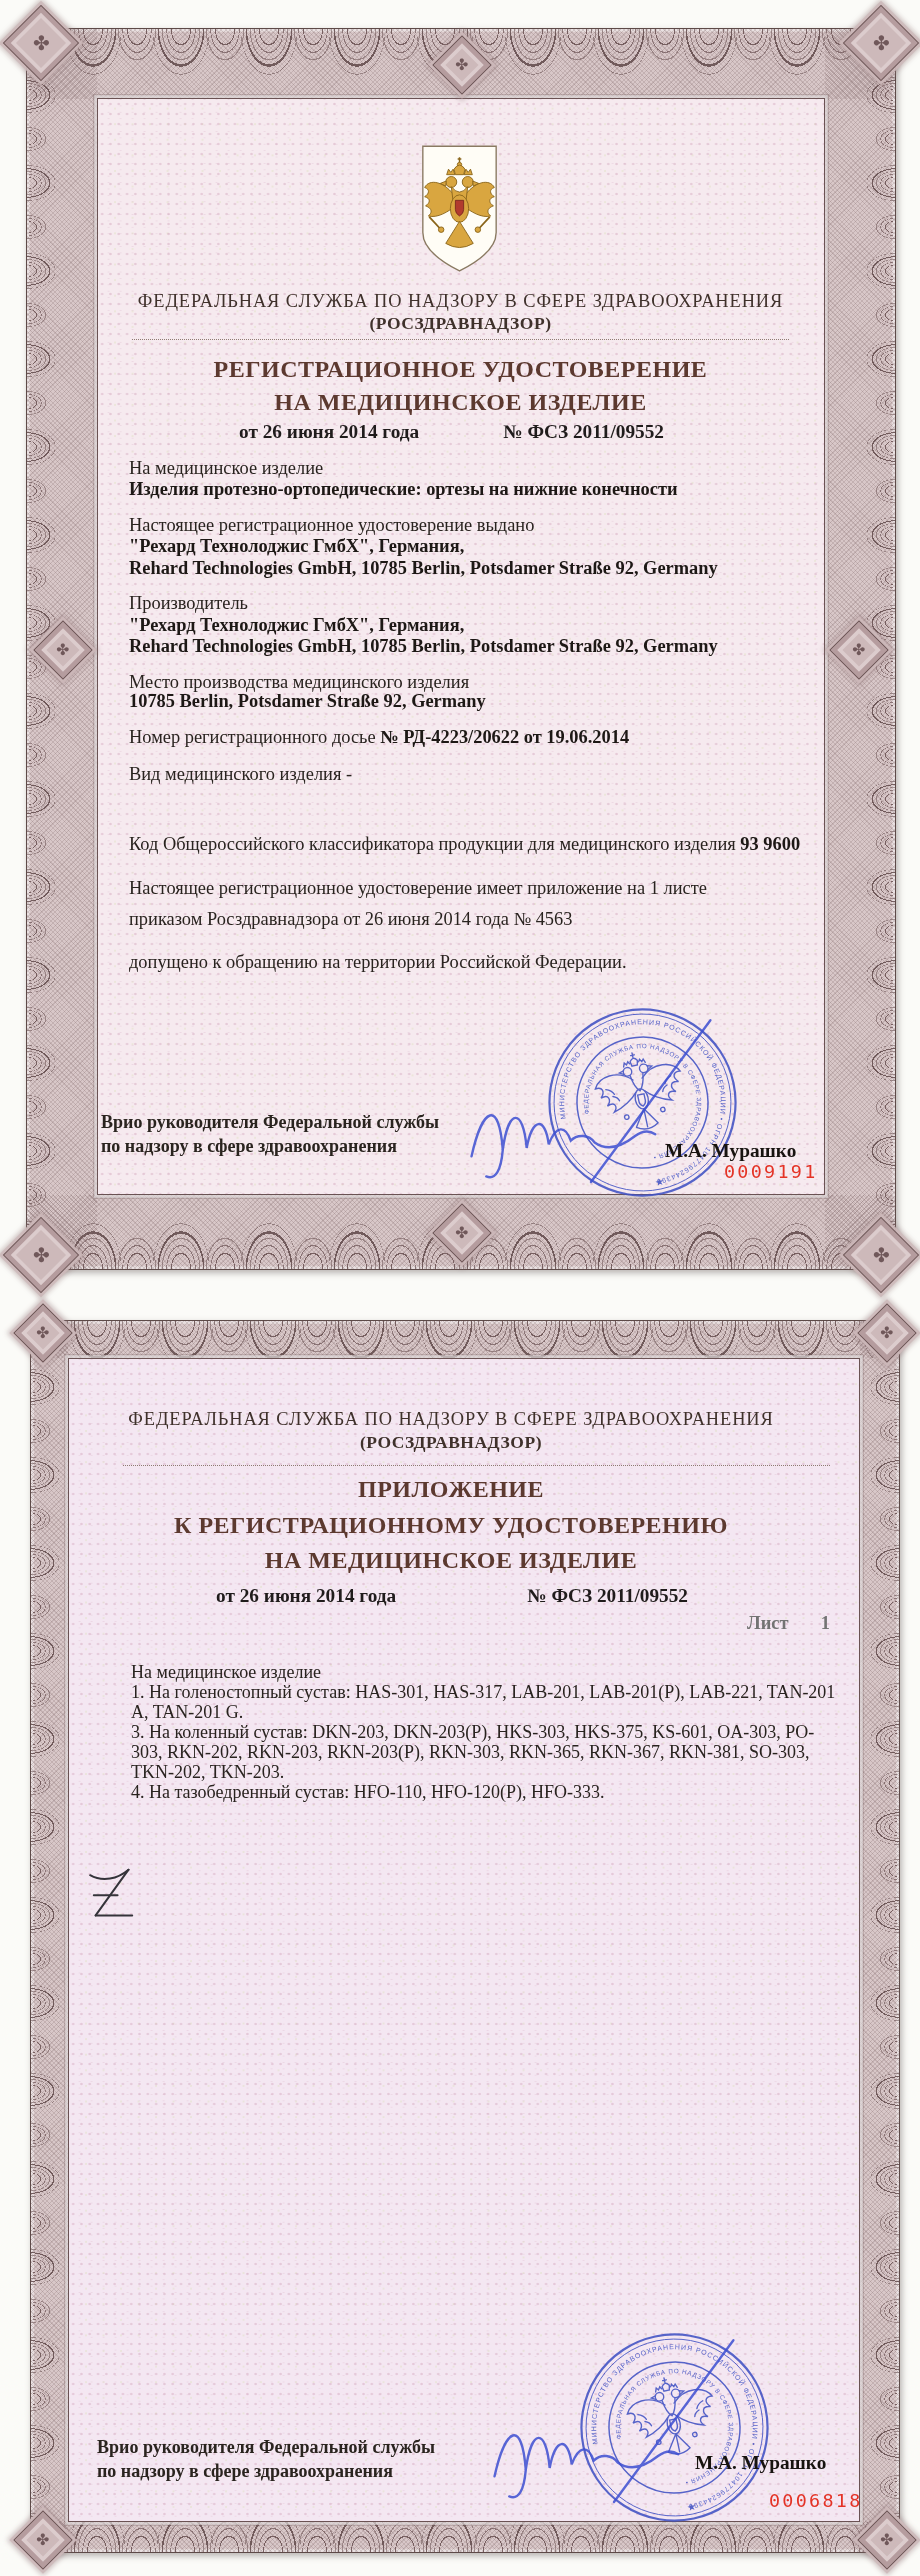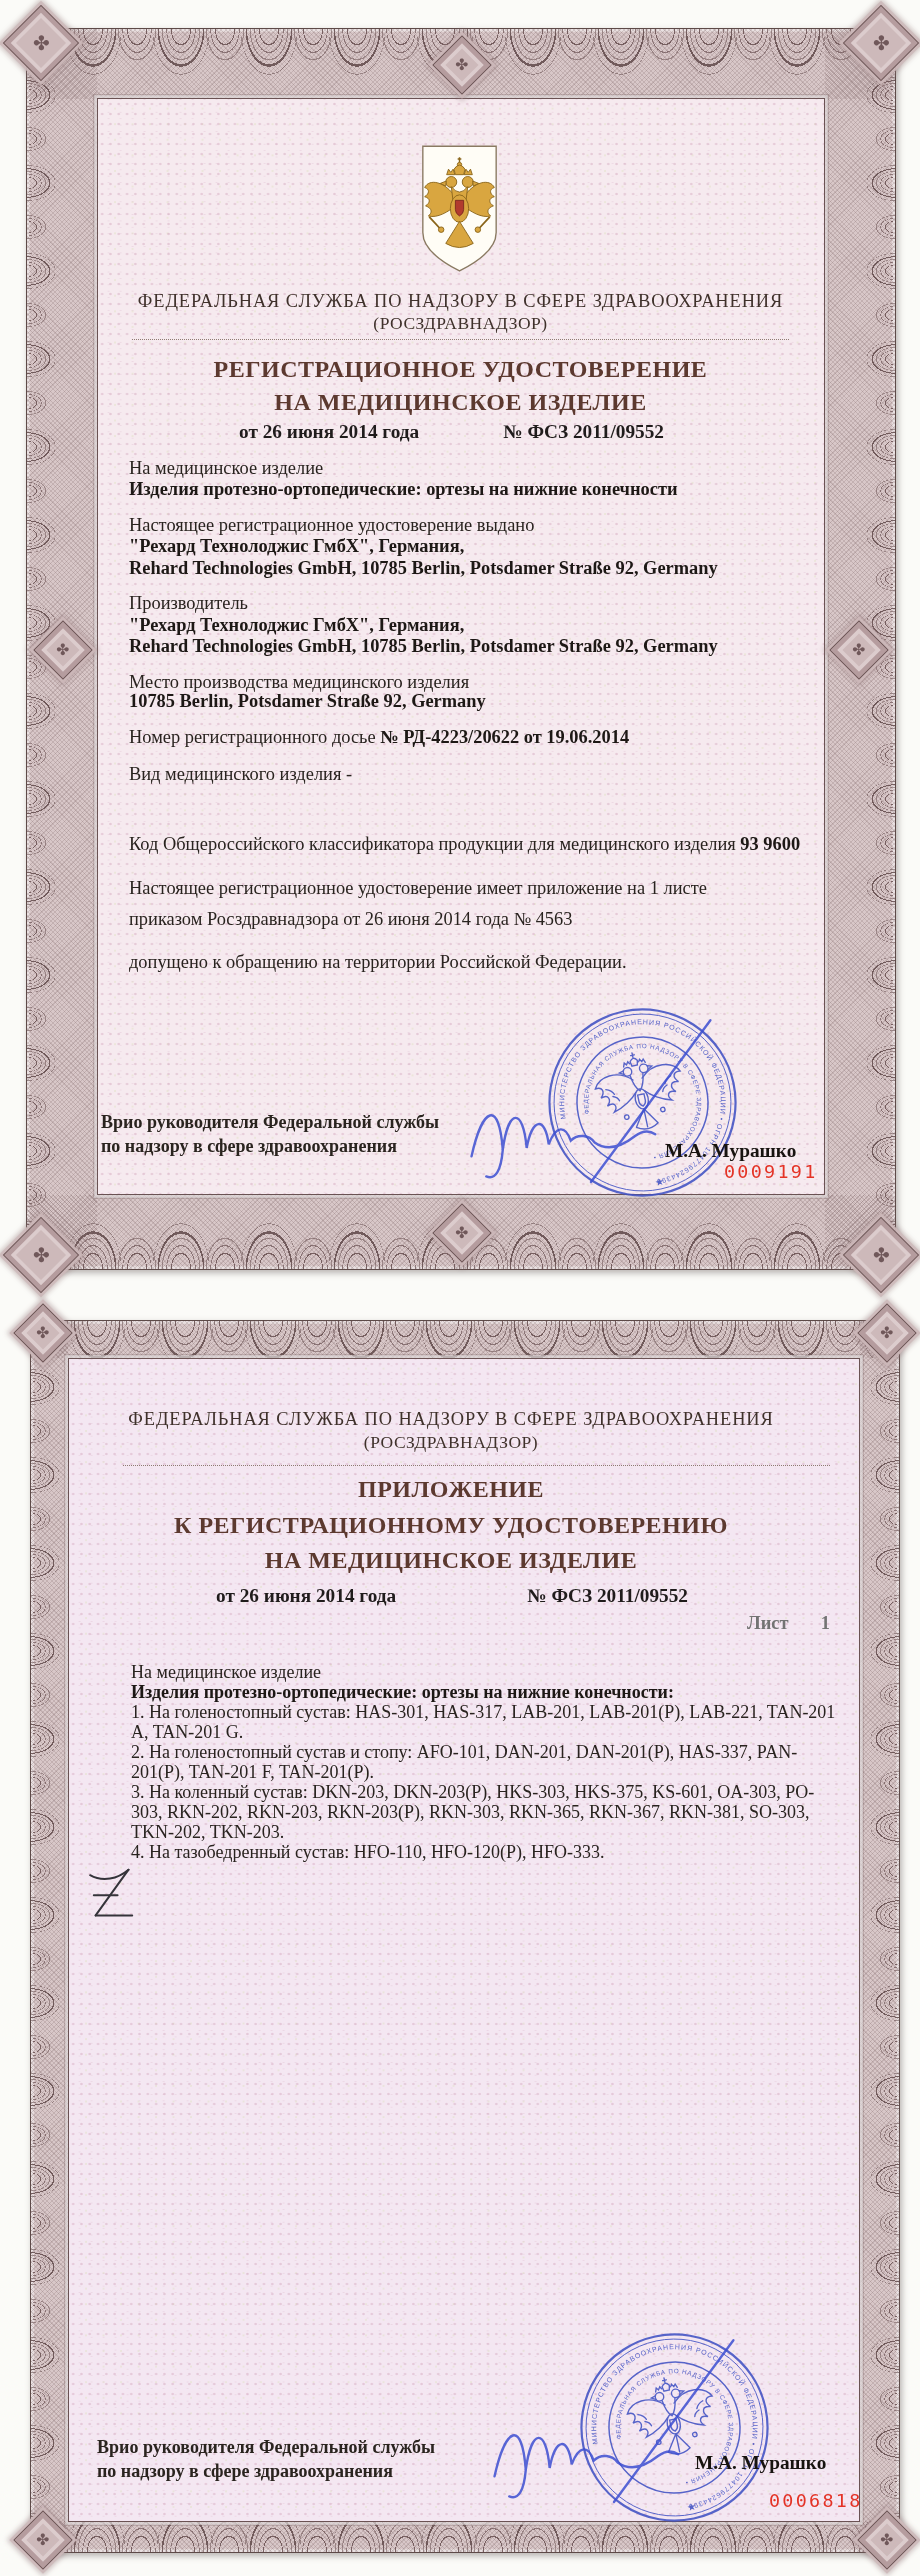--- a/index.html
+++ b/index.html
@@ -46,21 +46,21 @@
   .inner.lilac{background-color:#f4e7f2;}
   .diamond{position:absolute;background:#cdb9ba;border:1.8px solid #6d5455;transform:rotate(45deg);
     box-shadow:0 0 0 2.8px rgba(205,185,186,.9),0 0 5.5px 4.6px rgba(150,125,126,.45),
                inset 0 0 0 4.6px #b59c9e, inset 0 0 0 8.3px #dccccd;
     display:flex;align-items:center;justify-content:center;z-index:5;}
   .diamond span{transform:rotate(-45deg);color:#70585a;}
   .d-big{width:52px;height:52px;font-size:20px;}
   .d-mid{width:40px;height:40px;font-size:15.6px;}
   .abs{position:absolute;}
   .hdr{font-size:18.4px;letter-spacing:0.9px;color:#3f312b;text-align:center;}
-  .hdr2{font-size:17.5px;letter-spacing:0.5px;color:#3f312b;text-align:center;}
+  .hdr2{font-size:17.5px;letter-spacing:0.5px;color:#3f312b;text-align:center;font-weight:bold;}
   .rule{border-top:1.8px dotted #8f7b72;height:0;}
   .title{font-weight:bold;font-size:24px;letter-spacing:0.5px;color:#5c392f;text-align:center;white-space:nowrap;}
   .dateline{font-weight:bold;font-size:19.3px;color:#201c1c;white-space:nowrap;}
   .bodyline{font-size:18.4px;white-space:nowrap;color:#29231f;}
   .bodyline b{color:#1d1815;}
   .flow{font-size:18px;line-height:20px;color:#29231f;}
   .flow .bold{font-weight:bold;color:#1d1815;}
   .signline{font-weight:bold;font-size:18px;color:#2a241f;white-space:nowrap;}
   .signname{font-weight:bold;font-size:19.3px;color:#17130f;white-space:nowrap;}
   .serial{font-family:"DejaVu Sans Mono","Liberation Mono",monospace;font-size:18.4px;
@@ -236,23 +236,21 @@
     <span class="dateline">от  26 июня 2014 года</span>
     <span class="dateline">№  ФСЗ 2011/09552</span>
   </div>
   <div class="abs" style="left:747px;top:1613px;width:83px;display:flex;justify-content:space-between;">
     <span class="sheet">Лист</span>
     <span class="sheet">1</span>
   </div>
 
   <div class="abs flow" style="left:131px;top:1662px;width:705px;">
     <div>На медицинское изделие</div>
-    <div class="bold">Изделия протезно-ортопедические: ортезы на нижние конечности:</div>
     <div>1. На голеностопный сустав: HAS-301, HAS-317, LAB-201, LAB-201(P), LAB-221, TAN-201 A, TAN-201 G.</div>
-    <div>2. На голеностопный сустав и стопу: AFO-101, DAN-201, DAN-201(P), HAS-337, PAN-201(P), TAN-201 F, TAN-201(P).</div>
     <div>3. На коленный сустав: DKN-203, DKN-203(P), HKS-303, HKS-375, KS-601, OA-303, PO-303, RKN-202, RKN-203, RKN-203(P), RKN-303, RKN-365, RKN-367, RKN-381, SO-303, TKN-202, TKN-203.</div>
     <div>4. На тазобедренный сустав: HFO-110, HFO-120(P), HFO-333.</div>
   </div>
 
   <svg class="abs" style="left:81px;top:1864px;" width="64" height="69" viewBox="0 0 70 75">
     <g stroke="#34343a" stroke-width="2.2" fill="none" stroke-linecap="round">
       <path d="M10,12 C24,20 40,16 52,6"></path>
       <path d="M52,6 L16,56"></path>
       <path d="M16,56 H56"></path>
       <path d="M14,34 H40"></path>

